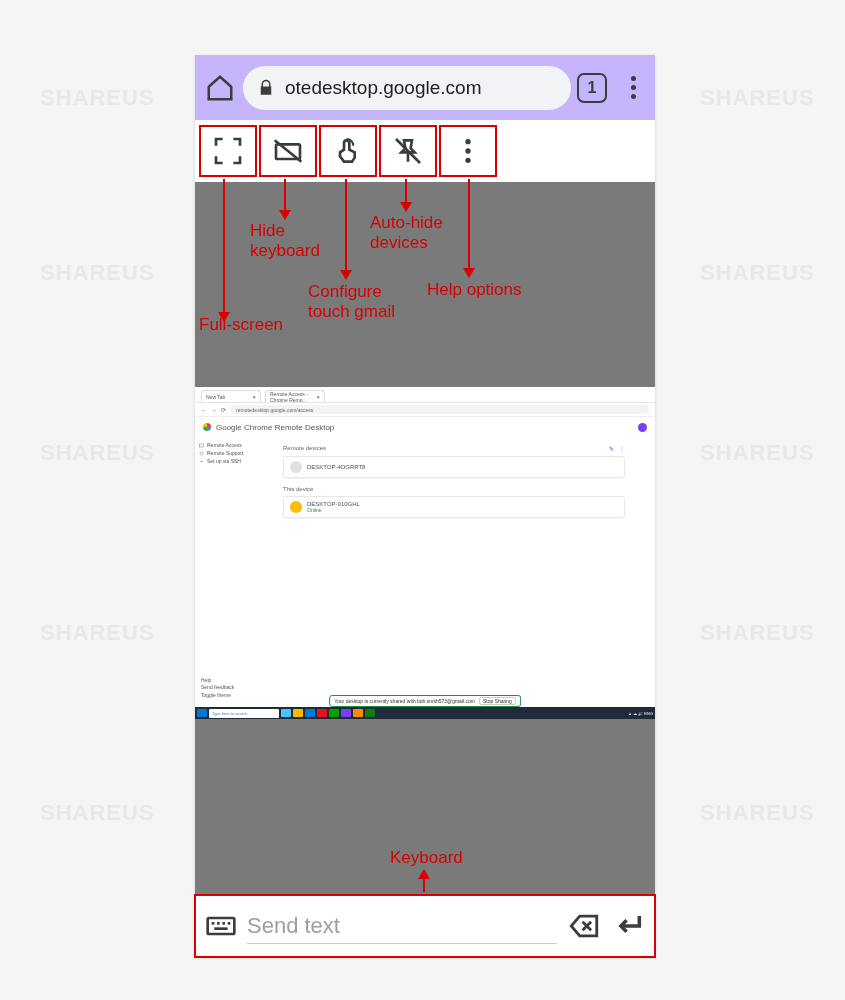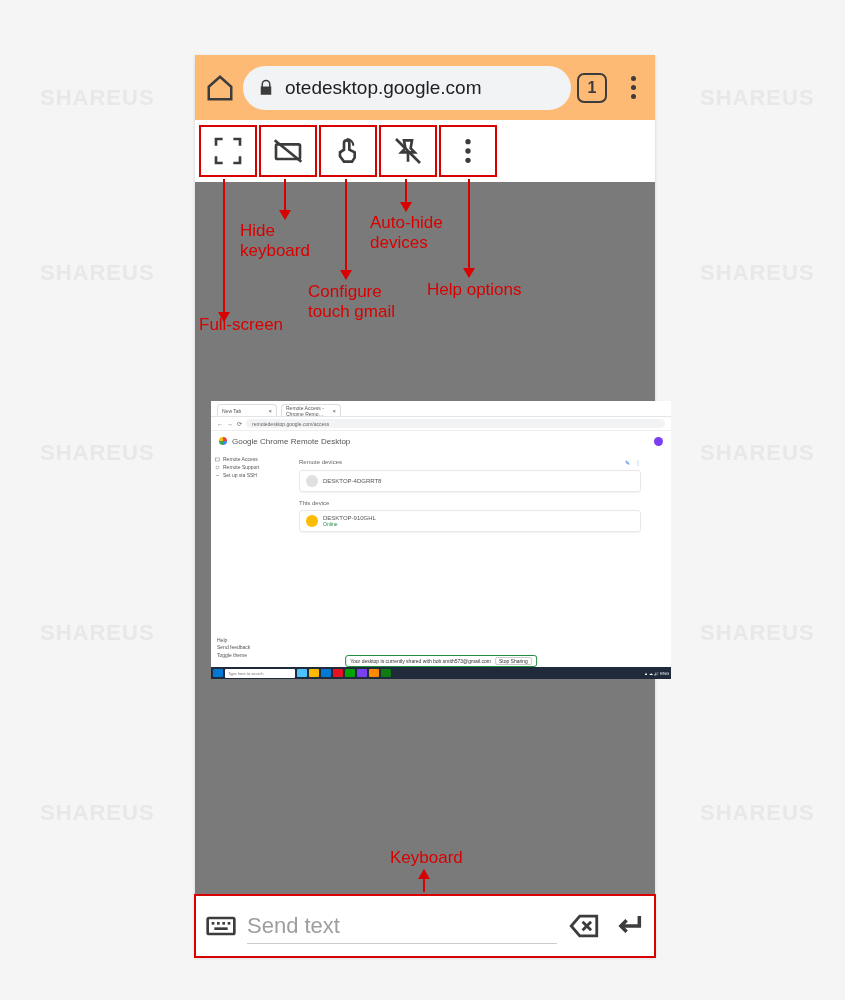--- a/index.html
+++ b/index.html
@@ -31,21 +31,21 @@
     top: 55px;
     width: 460px;
     height: 902px;
     background: #7a7a7a;
     box-shadow: 0 1px 3px rgba(0,0,0,.15);
     z-index: 2;
   }
   
   .chrome-bar {
     height: 65px;
-    background: #fdba74;
+    background: #c4b5fd;
     display: flex;
     align-items: center;
     padding: 0 8px;
     gap: 6px;
   }
   .home-btn { width: 34px; height: 34px; display:flex; align-items:center; justify-content:center; }
   .addr {
     flex: 1;
     height: 44px;
     background: #f1f3f4;
@@ -82,27 +82,26 @@
     display:flex; align-items:center; justify-content:center;
     margin-right: 2px;
     border: 2px solid #d90000;
     position: relative;
   }
   .rdp-btn svg { width: 32px; height: 32px; }
 
   
   .remote {
     position: absolute;
-    left: 16px; top: 332px;
+    left: 0; top: 332px;
     width: 100%;
-    height: 278px;
+    height: 332px;
     background: #fff;
     font-size: 6px;
     color: #555;
-    margin-top: 14px;
   }
   .remote .titlebar {
     height: 16px;
     background:#fff;
     border-bottom:1px solid #e5e5e5;
     display:flex;
     align-items:flex-end;
     padding-left:6px;
     gap:4px;
   }
@@ -349,21 +348,21 @@
       </svg>
   </div>
 
   <div class="arrow-v" style="left:28px; top:124px; height:142px;"></div>
   <div class="arrow-v" style="left:89px; top:124px; height:40px;"></div>
   <div class="arrow-v" style="left:150px; top:124px; height:100px;"></div>
   <div class="arrow-v" style="left:210px; top:124px; height:32px;"></div>
   <div class="arrow-v" style="left:273px; top:124px; height:98px;"></div>
 
   <div class="ann" style="left:4px; top:260px; white-space:nowrap;">Full-screen</div>
-  <div class="ann" style="left:45px; top:166px; white-space:pre;">Hide
+  <div class="ann" style="left:55px; top:166px; white-space:pre;">Hide
 keyboard</div>
   <div class="ann" style="left:113px; top:227px; white-space:pre;">Configure
 touch gmail</div>
   <div class="ann" style="left:175px; top:158px; white-space:pre;">Auto-hide
 devices</div>
   <div class="ann" style="left:232px; top:225px;">Help options</div>
 
   <div class="ann" style="left:195px; top:793px;">Keyboard</div>
   <div class="arrow-up" style="left:228px; top:815px; height:22px;"></div>
 </div>

